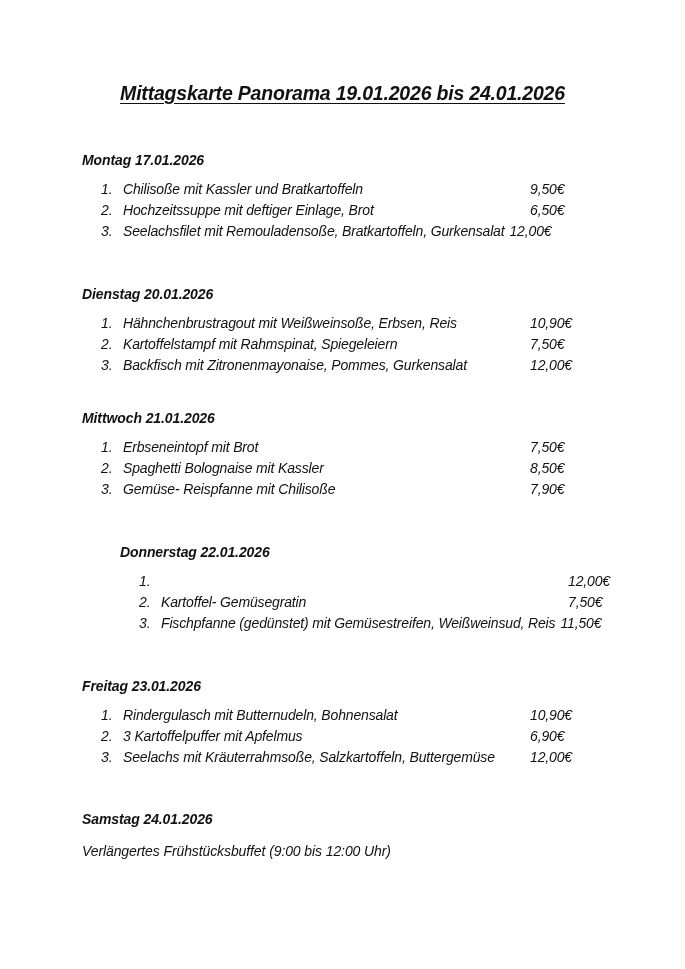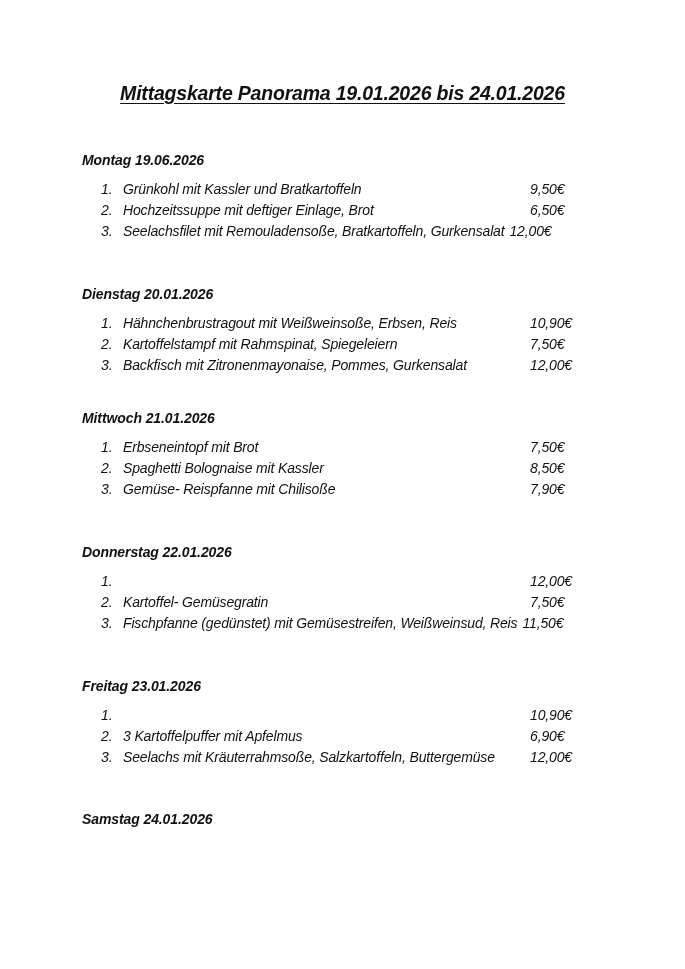--- a/index.html
+++ b/index.html
@@ -92,25 +92,25 @@
       letter-spacing: -0.1px;
     }
   </style>
 </head>
 <body>
 
 <div class="page">
   <h1 class="title">Mittagskarte Panorama 19.01.2026 bis 24.01.2026</h1>
 
   <section class="day" style="top:150px;">
-    <h2 class="day-heading">Montag 19.06.2026</h2>
-    <ol class="items">
-      <li class="item">
-        <span class="item-num">1.</span>
-        <span class="item-name">Grünkohl mit Kassler und Bratkartoffeln</span>
+    <h2 class="day-heading">Montag 17.01.2026</h2>
+    <ol class="items">
+      <li class="item">
+        <span class="item-num">1.</span>
+        <span class="item-name">Chilisoße mit Kassler und Bratkartoffeln</span>
         <span class="item-price">9,50€</span>
       </li>
       <li class="item">
         <span class="item-num">2.</span>
         <span class="item-name">Hochzeitssuppe mit deftiger Einlage, Brot</span>
         <span class="item-price">6,50€</span>
       </li>
       <li class="item">
         <span class="item-num">3.</span>
         <span class="item-name"><span>Seelachsfilet mit Remouladensoße, Bratkartoffeln, Gurkensalat</span><span class="item-price inline">12,00€</span></span>
@@ -153,21 +153,21 @@
         <span class="item-price">8,50€</span>
       </li>
       <li class="item">
         <span class="item-num">3.</span>
         <span class="item-name">Gemüse- Reispfanne mit Chilisoße</span>
         <span class="item-price">7,90€</span>
       </li>
     </ol>
   </section>
 
-  <section class="day" style="top:542px;">
+  <section class="day" style="top:542px;margin-left:38px;">
     <h2 class="day-heading">Donnerstag 22.01.2026</h2>
     <ol class="items">
       <li class="item">
         <span class="item-num">1.</span>
         <span class="item-price">12,00€</span>
       </li>
       <li class="item">
         <span class="item-num">2.</span>
         <span class="item-name">Kartoffel- Gemüsegratin</span>
         <span class="item-price">7,50€</span>
@@ -177,31 +177,33 @@
         <span class="item-name"><span>Fischpfanne (gedünstet) mit Gemüsestreifen, Weißweinsud, Reis</span><span class="item-price inline">11,50€</span></span>
       </li>
     </ol>
   </section>
 
   <section class="day" style="top:676px;">
     <h2 class="day-heading">Freitag 23.01.2026</h2>
     <ol class="items">
       <li class="item">
         <span class="item-num">1.</span>
+        <span class="item-name">Rindergulasch mit Butternudeln, Bohnensalat</span>
         <span class="item-price">10,90€</span>
       </li>
       <li class="item">
         <span class="item-num">2.</span>
         <span class="item-name">3 Kartoffelpuffer mit Apfelmus</span>
         <span class="item-price">6,90€</span>
       </li>
       <li class="item">
         <span class="item-num">3.</span>
         <span class="item-name">Seelachs mit Kräuterrahmsoße, Salzkartoffeln, Buttergemüse</span>
         <span class="item-price">12,00€</span>
       </li>
     </ol>
   </section>
 
   <section class="day" style="top:809px;">
     <h2 class="day-heading">Samstag 24.01.2026</h2>
+    <p class="note">Verlängertes Frühstücksbuffet (9:00 bis 12:00 Uhr)</p>
   </section>
 </div>
 
 </body></html>

